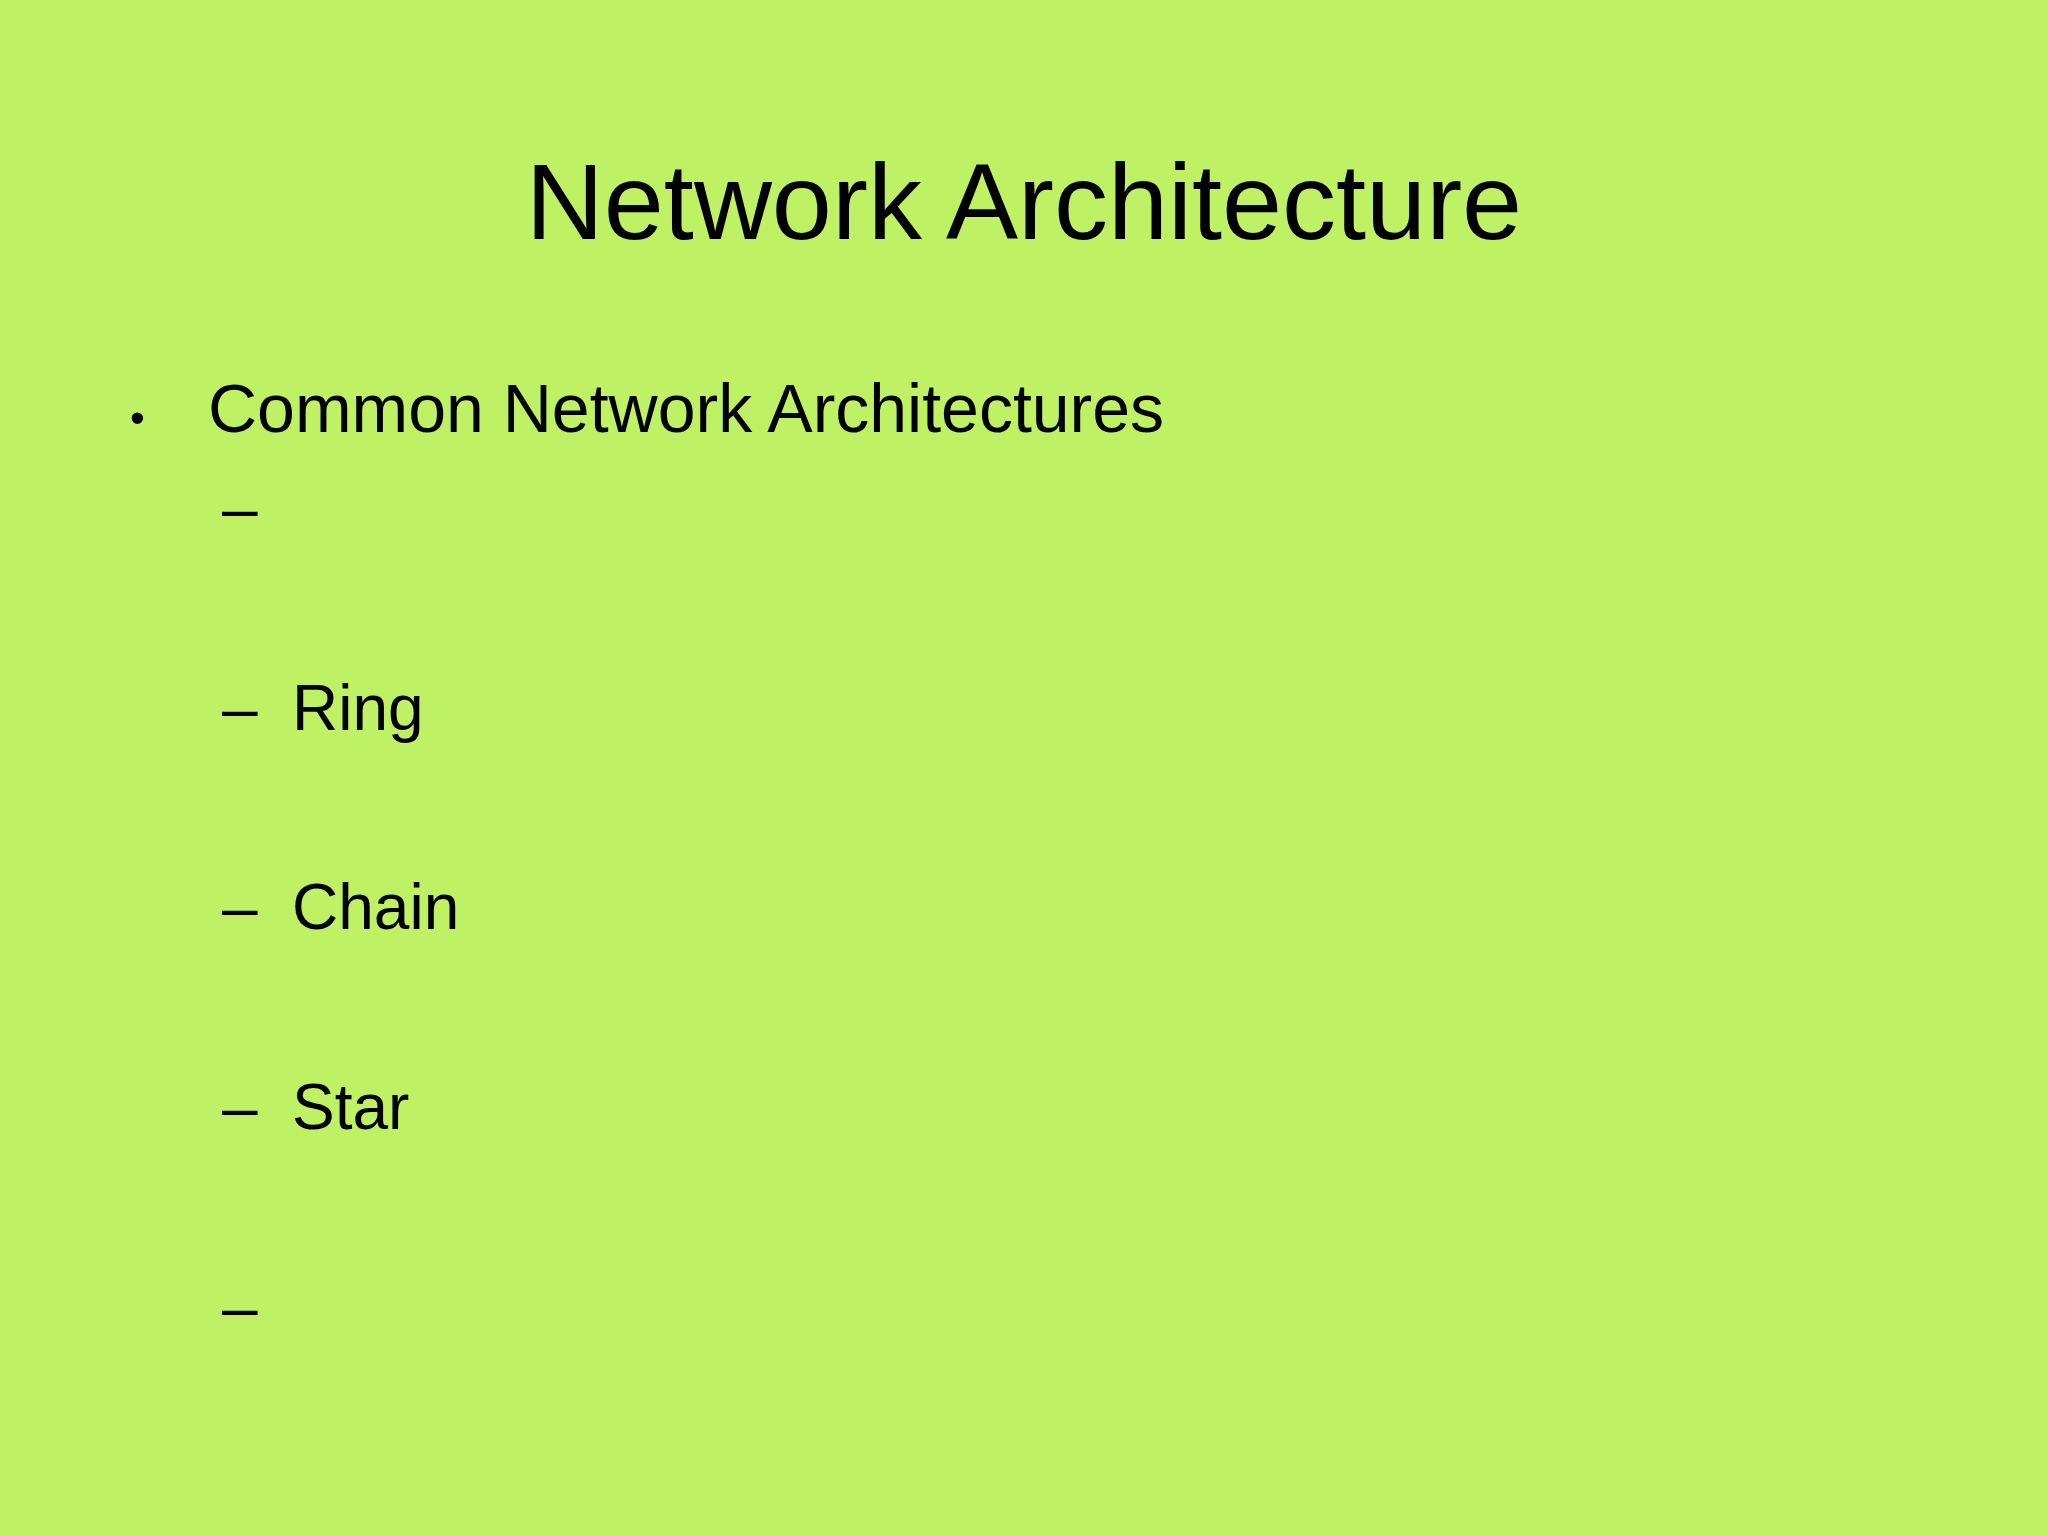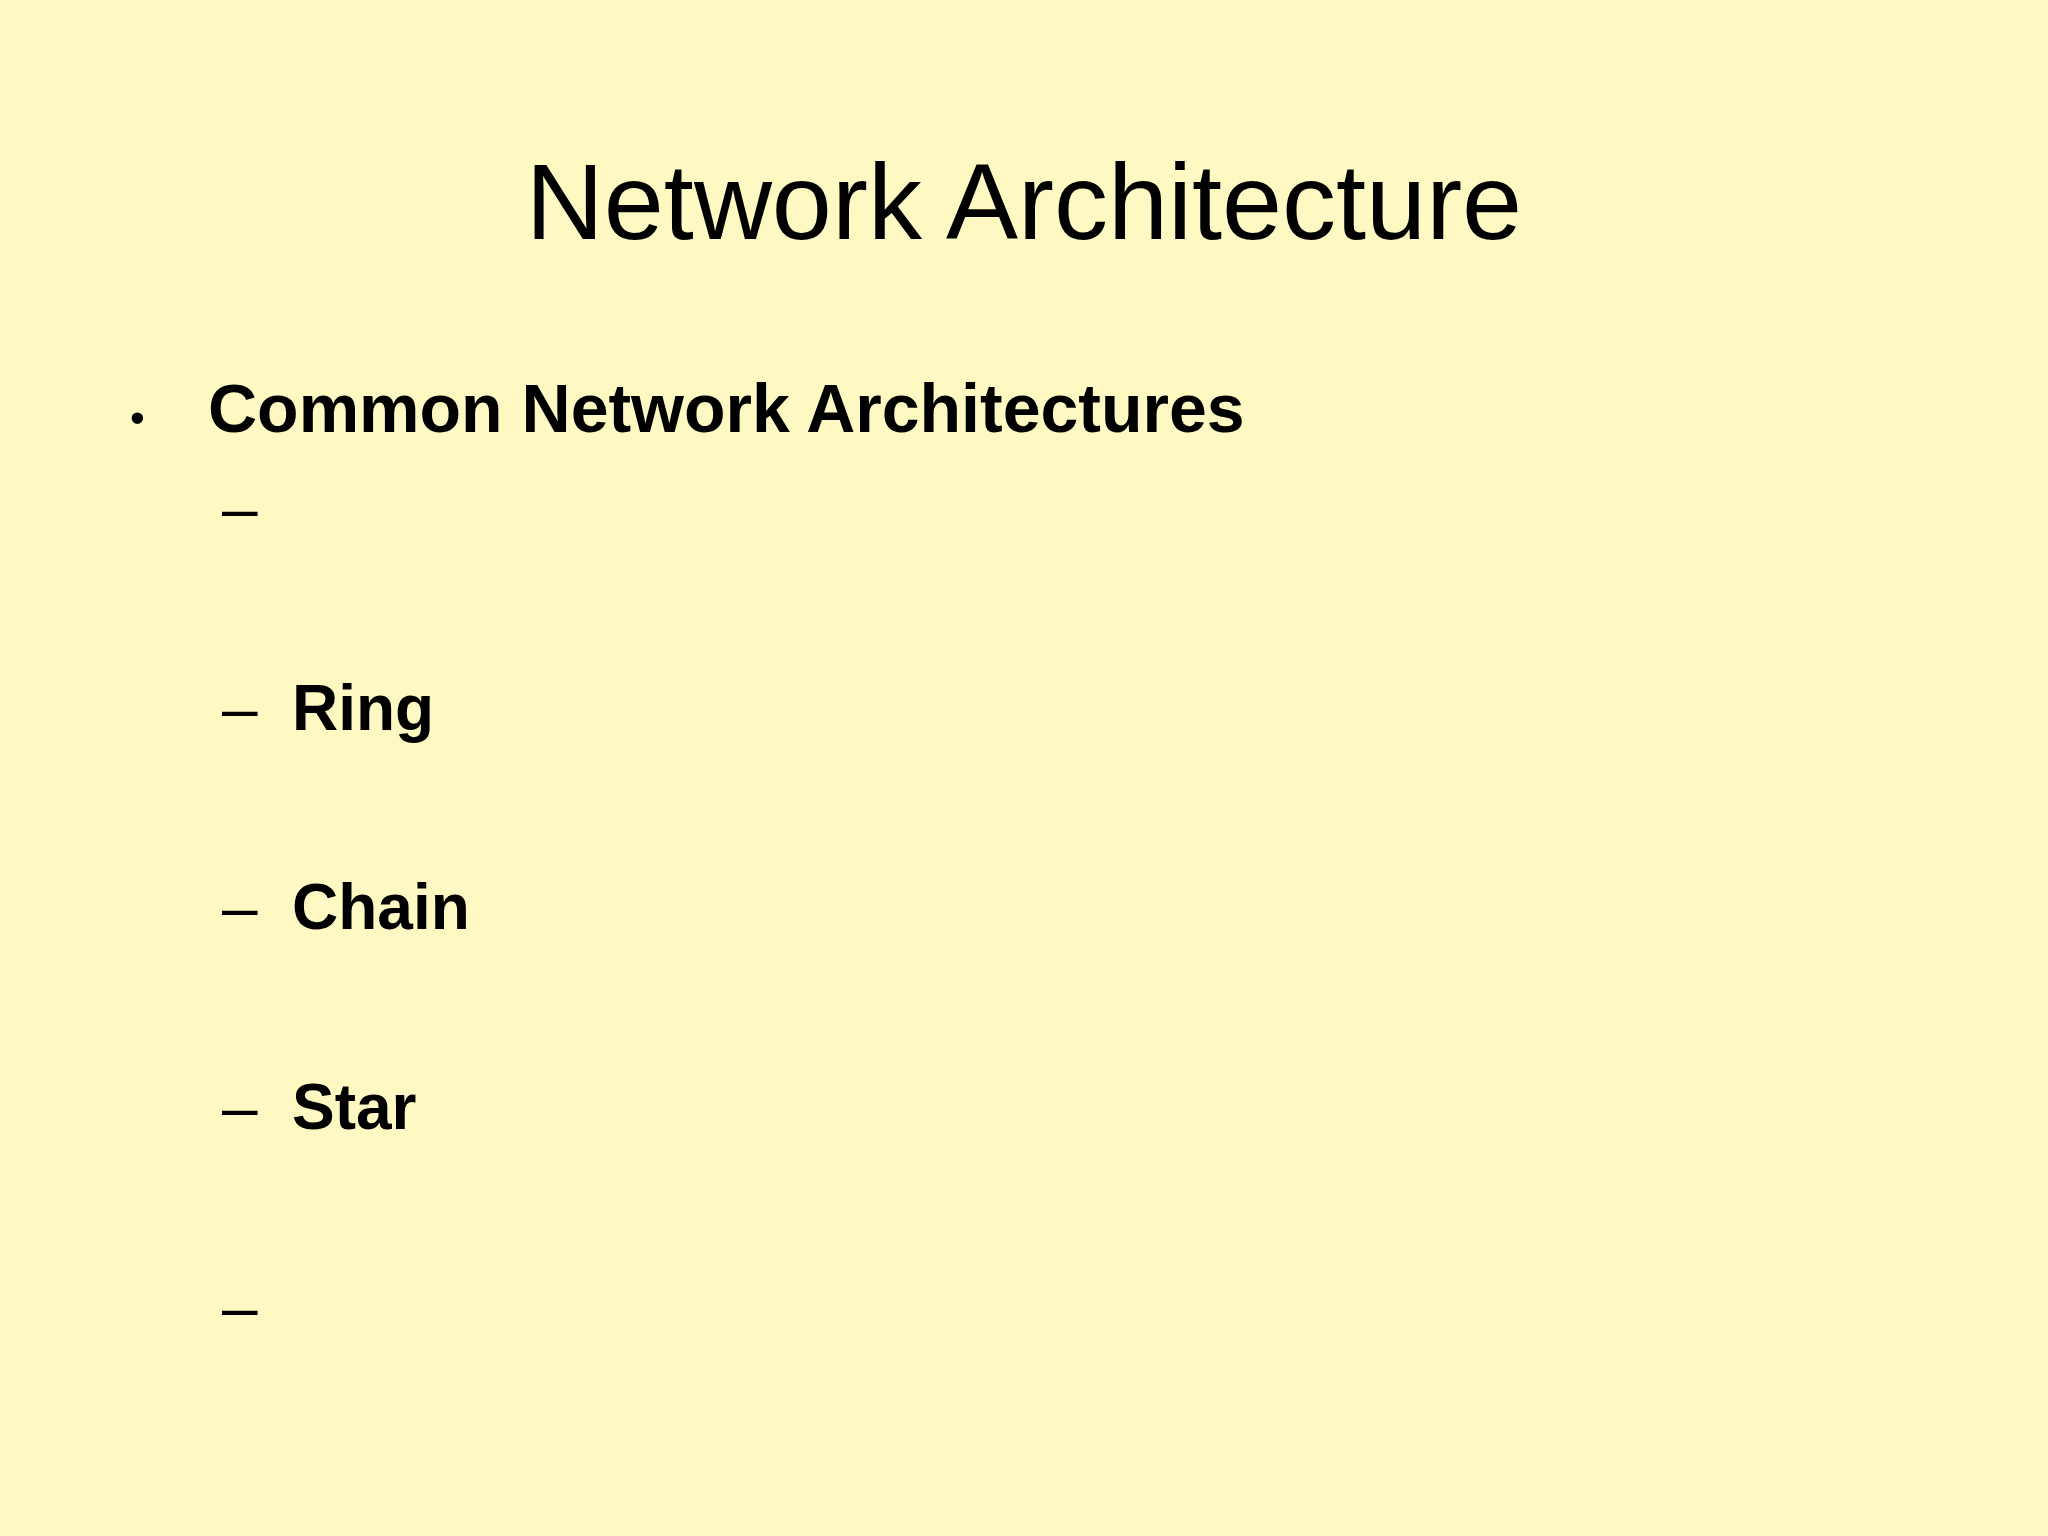--- a/index.html
+++ b/index.html
@@ -4,21 +4,21 @@
 <style>
   html, body {
     margin: 0;
     padding: 0;
     background: #ffffff;
   }
   .slide {
     position: relative;
     width: 2048px;
     height: 1536px;
-    background: #fef9c3;
+    background: #bef264;
     color: #000000;
     font-family: "Liberation Sans", sans-serif;
     overflow: hidden;
   }
   .slide-title {
     margin-top: 140px;
     text-align: center;
     font-size: 108px;
     line-height: 1.15;
     font-weight: 400;
@@ -51,21 +51,20 @@
     flex: 0 0 70px;
   }
   .level-2.first {
     margin-top: 20px;
   }
   .level-2 + .level-2 {
     margin-top: 123px;
   }
   .label {
     white-space: nowrap;
-    font-weight: bold;
   }
 </style>
 </head>
 <body>
 
 <div class="slide">
 
   <div class="slide-title">Network Architecture</div>
 
   <div class="content">

